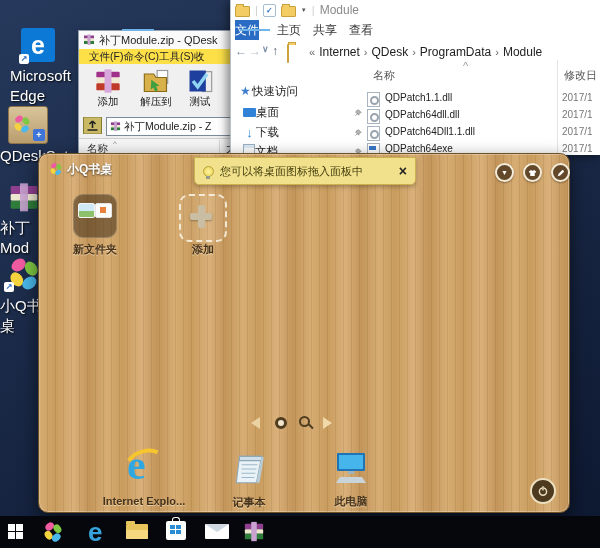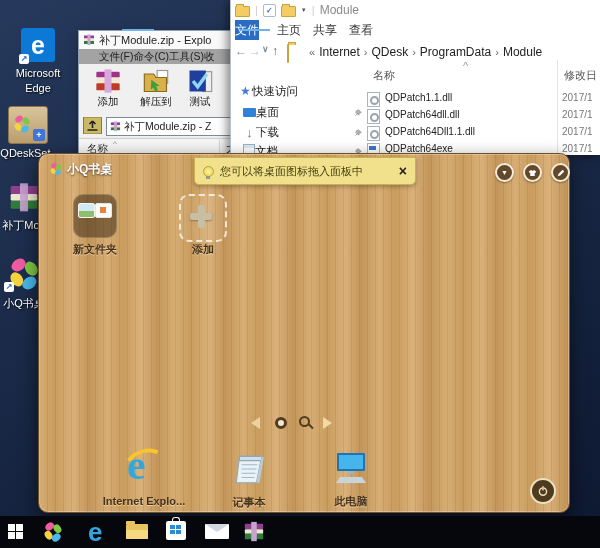--- a/index.html
+++ b/index.html
@@ -3,40 +3,40 @@
 <meta charset="utf-8">
 <style>
   html,body{margin:0;padding:0}
   body{
     width:600px;height:548px;position:relative;overflow:hidden;
     font-family:"Liberation Sans",sans-serif;
     background:linear-gradient(155deg,#26395c 0%,#1a2947 45%,#0d1830 100%);
   }
   .abs{position:absolute}
   
-  .dt-label{position:absolute;color:#fff;font-size:11px;text-align:center;
-    text-shadow:1px 1px 2px #000;line-height:15px}
+  .dt-label{position:absolute;color:#fff;font-size:15px;text-align:left;
+    text-shadow:1px 1px 2px #000;line-height:20px}
   .edge-tile{position:absolute;width:34px;height:34px;background:#0b79d5;border-radius:3px;
     display:flex;align-items:center;justify-content:center;color:#fff;font-weight:bold;font-size:25px}
   .sc-box{position:absolute;left:-2px;bottom:-2px;width:10px;height:10px;background:#fff;
     border-radius:2px;display:flex;align-items:center;justify-content:center;
     color:#2a6cc0;font-size:8px;font-weight:bold;line-height:10px}
   .qdesk-box{position:absolute;width:38px;height:36px;background:linear-gradient(#d9c49a,#b99d6e);
     border:1px solid #8d7347;border-radius:3px}
   .bluecross{position:absolute;right:2px;bottom:2px;width:12px;height:12px;background:#3f74d8;border-radius:2px;
     display:flex;align-items:center;justify-content:center;color:#fff;font-size:9px;font-weight:bold}
   
   .win-title{font-size:11px;color:#222;white-space:nowrap}
   
   #winrar{left:78px;top:30px;width:160px;height:124px;background:#f0f0f0;
     border:1px solid #90a0b0;z-index:2;box-shadow:2px 3px 9px rgba(0,0,0,.4)}
   #winrar .tbar{position:absolute;left:0;top:0;right:0;height:18px;background:#fafafa;
     display:flex;align-items:center;padding-left:4px;gap:4px}
   #winrar .menu{position:absolute;left:0;top:18px;right:0;height:15px;display:flex;gap:0;
-    padding-left:20px;font-size:10.5px;color:#222;align-items:center;background:#a3a3a3}
+    padding-left:10px;font-size:10.5px;color:#222;align-items:center;background:#fde047}
   .wr-btn{position:absolute;top:36px;width:46px;height:46px;display:flex;flex-direction:column;
     align-items:center;font-size:10.5px;color:#222}
   #winrar .addr-up{position:absolute;left:4px;top:86px;width:19px;height:17px}
   #winrar .combo{position:absolute;left:27px;top:86px;right:3px;height:17px;background:#fff;
     border:1px solid #7a8a99;display:flex;align-items:center;gap:3px;padding-left:3px;
     font-size:10.5px;color:#222;white-space:nowrap;overflow:hidden}
   #winrar .lhdr{position:absolute;left:0;top:107px;right:0;height:17px;background:#f5f5f5;
     border-top:1px solid #cfcfcf;font-size:10.5px;color:#333}
   .colsep{position:absolute;top:1px;bottom:1px;width:1px;background:#d8d8d8}
   
@@ -195,21 +195,21 @@
 </div>
 
 <div id="winrar" class="abs">
   <div class="tbar">
     <svg width="12" height="12" viewBox="0 0 24 24">
       <rect x="2" y="3" width="20" height="6" fill="#8e3f8e"></rect>
         <rect x="2" y="9" width="20" height="5" fill="#efe8d0"></rect>
       <rect x="2" y="14" width="20" height="6" fill="#2f7d3a"></rect>
         <rect x="9" y="1" width="6" height="21" fill="#c9a2d0"></rect>
     </svg>
-    <span class="win-title">补丁Module.zip - Explo</span>
+    <span class="win-title">补丁Module.zip - QDesk</span>
   </div>
   <div class="menu">
     <span>文件(F)</span>
     <span>命令(C)</span>
     <span>工具(S)</span>
     <span>收</span>
   </div>
   <div class="wr-btn" style="left:6px">
     <svg width="30" height="28" viewBox="0 0 24 24">
       <rect x="2" y="4" width="20" height="5" rx="1" fill="#a0308a"></rect>

